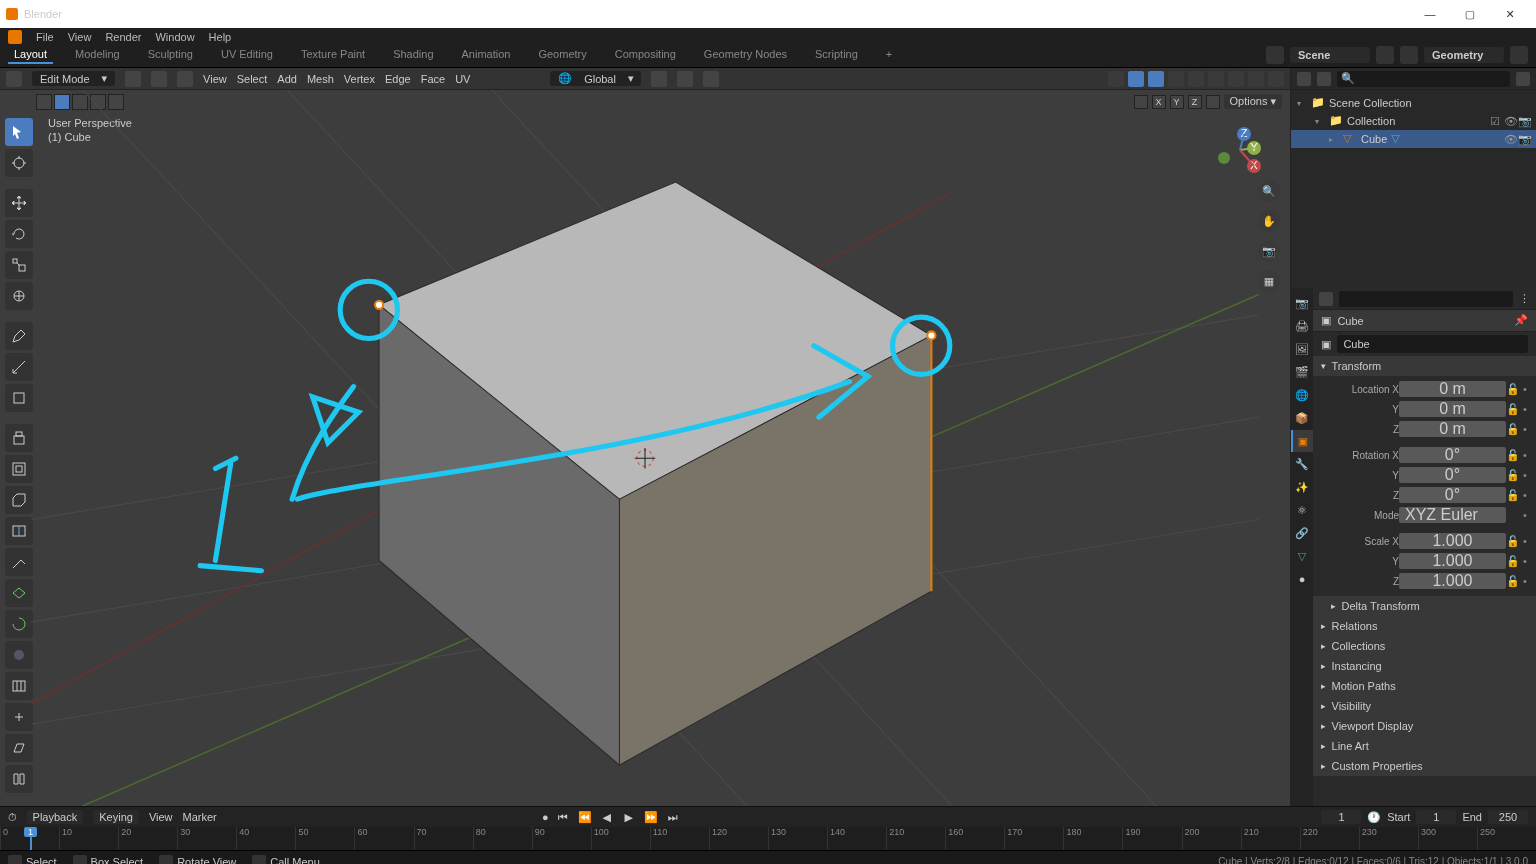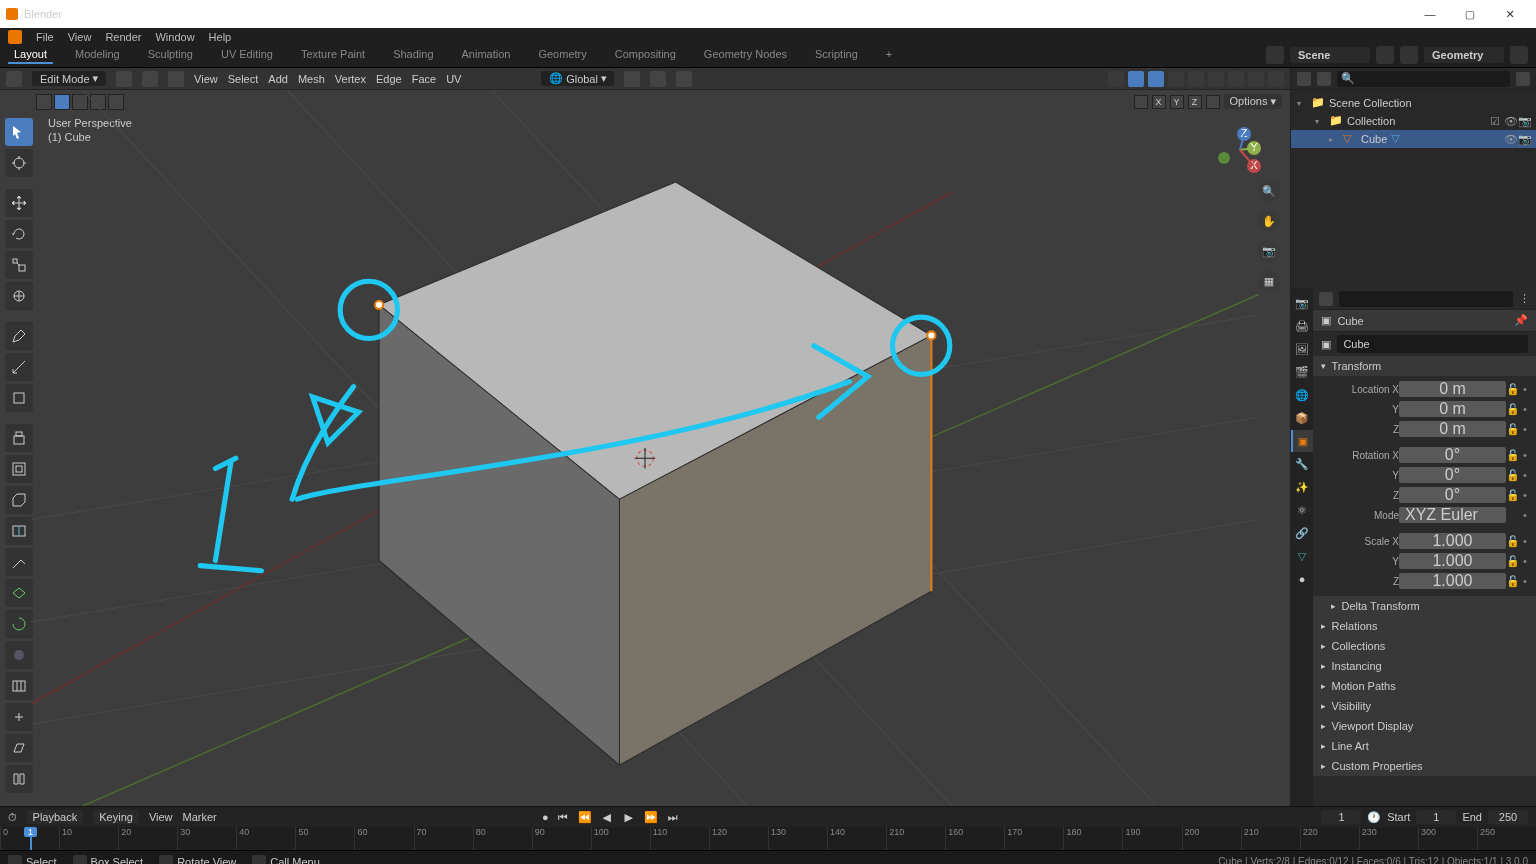--- a/index.html
+++ b/index.html
@@ -13,21 +13,21 @@
 .menubar span { color:#bbb; }
 .workspace-tabs { height:22px; background:#1f1f1f; display:flex; align-items:flex-start; padding:0 8px; gap:16px; border-bottom:1px solid #000; }
 .workspace-tabs span { color:#888; padding:2px 6px; }
 .workspace-tabs span.active { color:#fff; border-bottom:2px solid #4a90d9; }
 .workspace-tabs .right { margin-left:auto; display:flex; gap:6px; align-items:center; }
 .workspace-tabs .right .field { background:#2a2a2a; padding:2px 8px; border-radius:3px; color:#ccc; min-width:80px;font-weight:bold; }
 .workspace-tabs .right .iconbtn { width:18px; height:18px; background:#333; border-radius:3px; }
 .main { display:flex; height:calc(100% - 20px - 18px - 22px - 44px - 22px); }
 .viewport-col { flex:1; display:flex; flex-direction:column; }
 .vp-header { height:22px; background:#333; display:flex; align-items:center; padding:0 6px; gap:10px; border-bottom:1px solid #222; }
-.vp-header .dropdown { background:#222; padding:1px 8px; border-radius:3px; display:flex; align-items:center; gap:3px; }
+.vp-header .dropdown { background:#222; padding:1px 8px; border-radius:3px; display:flex; align-items:center; gap:12px; }
 .vp-header .iconsq { width:16px; height:16px; background:#444; border-radius:2px; }
 .vp-header .hdr-right { margin-left:auto; display:flex; gap:4px; align-items:center; }
 .vp-header .hdr-right .iconsq { background:#3a3a3a; }
 .vp-header .hdr-right .iconsq.blue { background:#4a7cbf; }
 .viewport { flex:1; position:relative; background:#3d3d3d; overflow:hidden; }
 .toolbar-left { position:absolute; left:5px; top:28px; width:28px; display:flex; flex-direction:column; gap:3px; }
 .toolbar-left .tool { width:28px; height:28px; background:#333; border-radius:3px; display:flex; align-items:center; justify-content:center; }
 .toolbar-left .tool.active { background:#4a7cbf; }
 .toolbar-left .tool svg { width:16px; height:16px; }
 .selmode-row { position:absolute; left:36px; top:4px; display:flex; gap:2px; }

